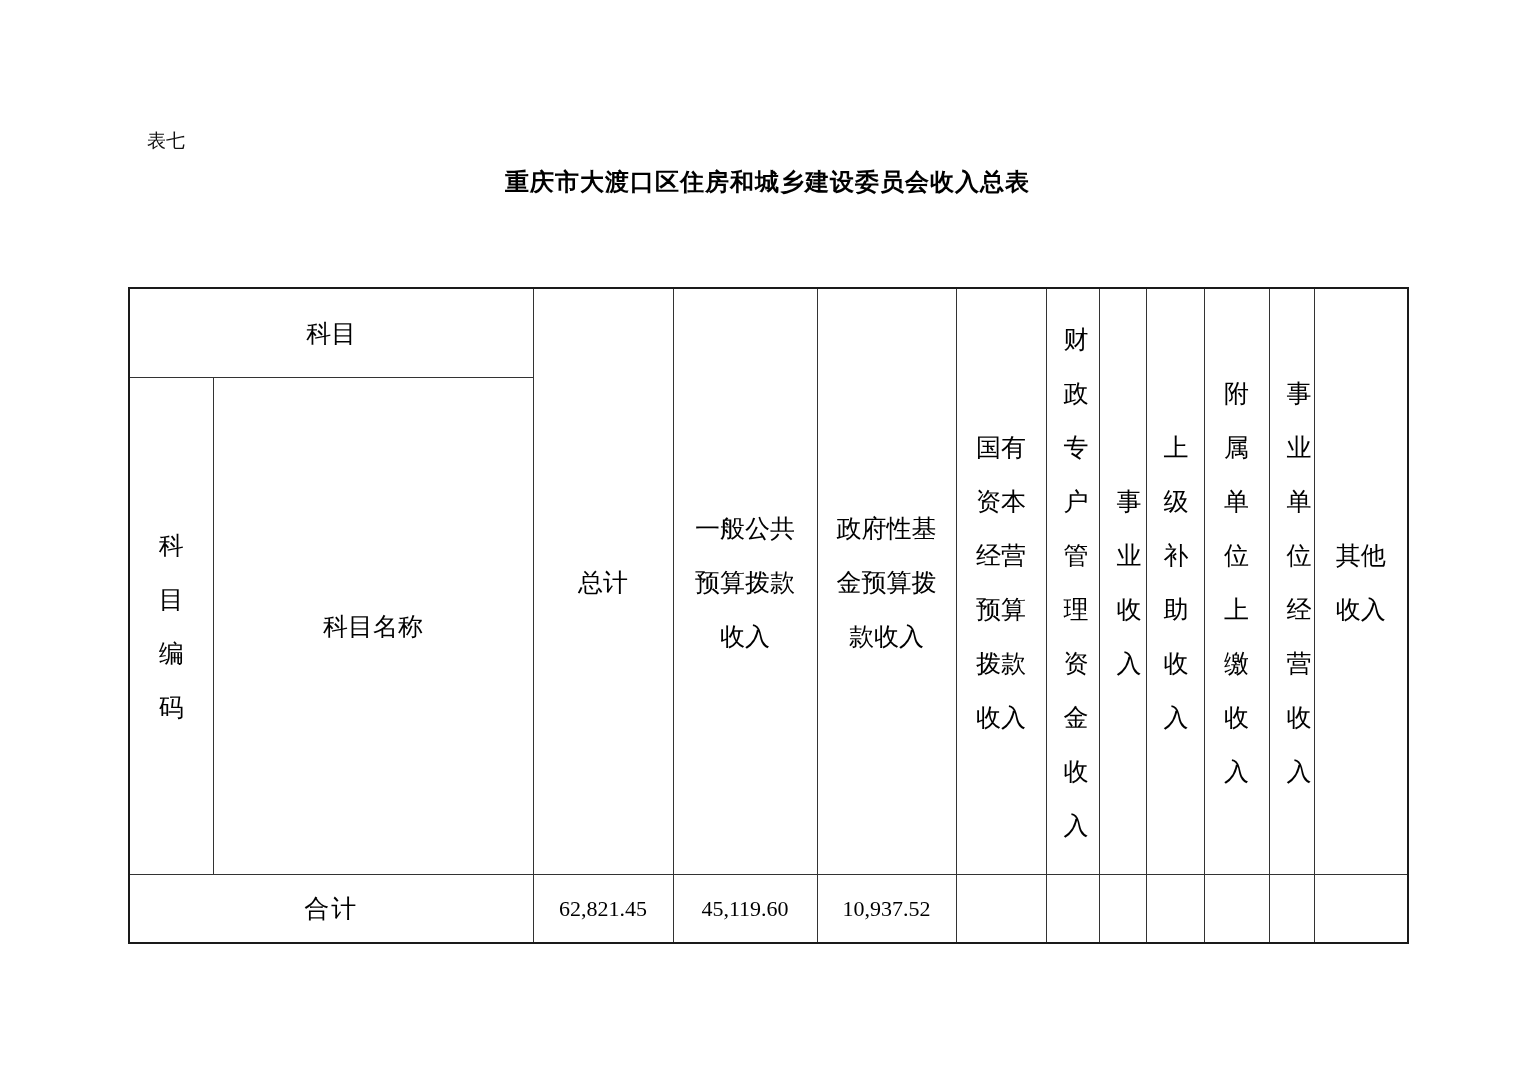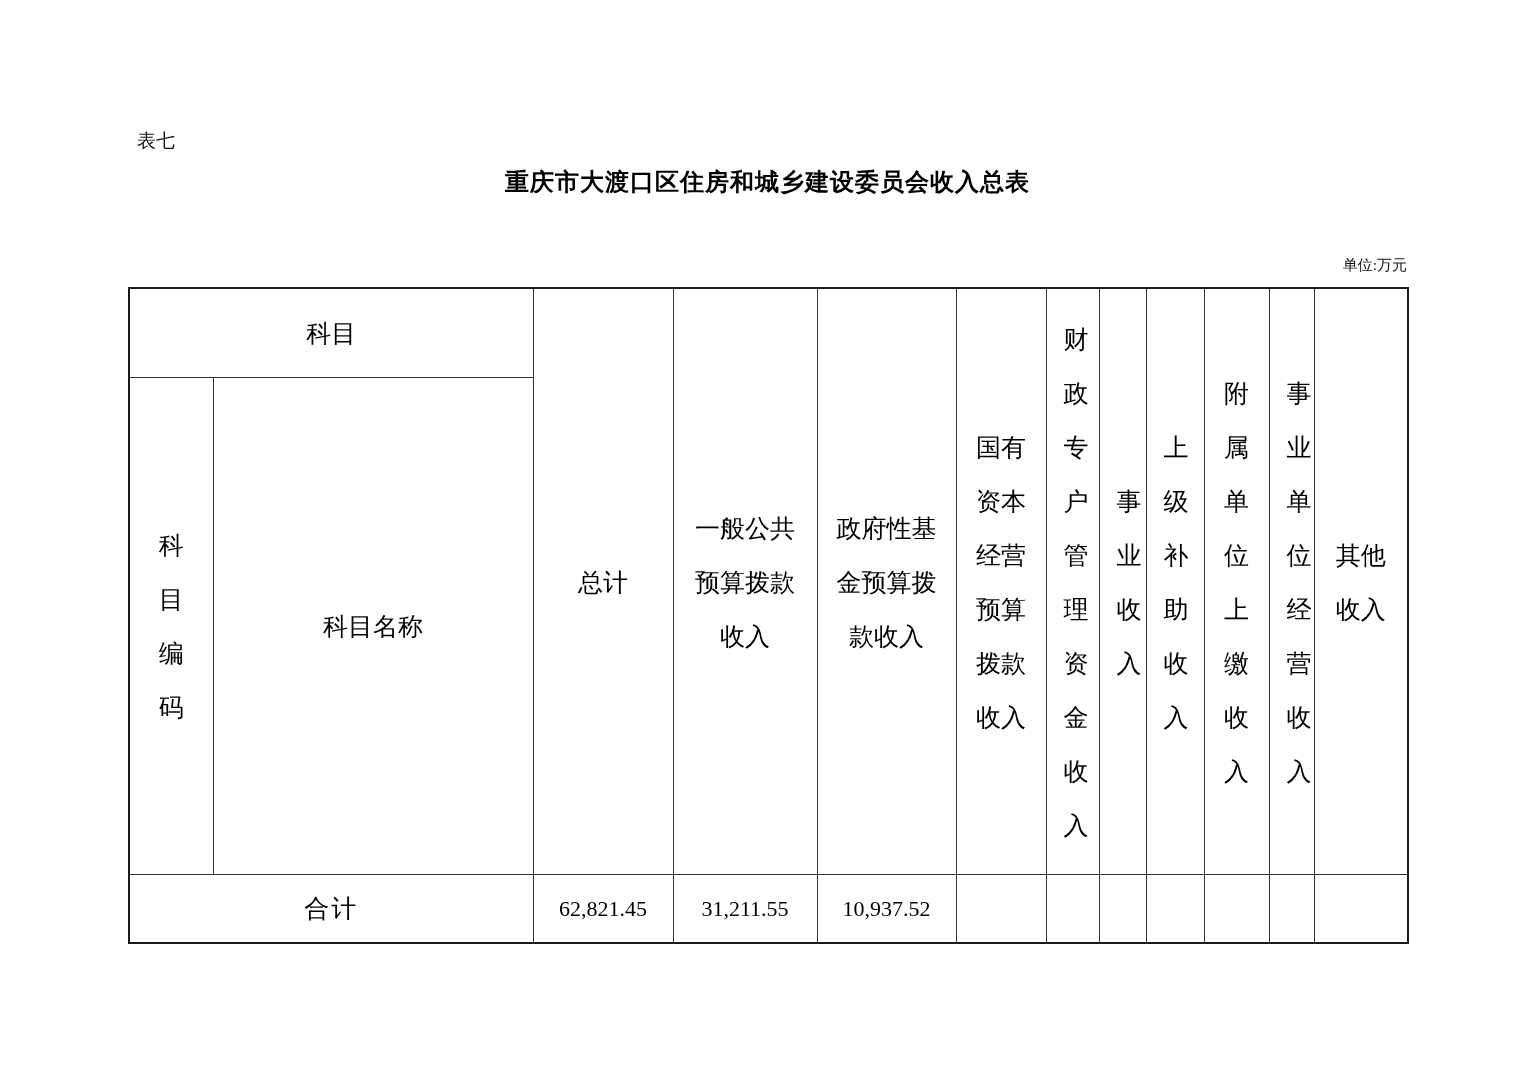--- a/index.html
+++ b/index.html
@@ -9,21 +9,21 @@
     width: 1520px;
     height: 1074px;
     background: #ffffff;
     color: #000000;
     font-family: "Liberation Serif", serif;
     overflow: hidden;
     margin: 0 auto;
   }
   .table-label {
     position: absolute;
-    left: 137px;
+    left: 147px;
     top: 128px;
     font-size: 19px;
     font-family: Liberation Sans, sans-serif;
     color: #111;
   }
   .doc-title {
     position: absolute;
     left: 128px;
     top: 166px;
     width: 1279px;
@@ -89,21 +89,20 @@
 </style>
 </head>
 <body>
 
 <div class="page">
 
   <div class="table-label">表七</div>
 
   <div class="doc-title">重庆市大渡口区住房和城乡建设委员会收入总表</div>
 
-  <div class="unit-note">单位:万元</div>
 
   <table class="budget">
     <colgroup>
       <col style="width:84px">
       <col style="width:320px">
       <col style="width:140px">
       <col style="width:144px">
       <col style="width:139px">
       <col style="width:90px">
       <col style="width:53px">
@@ -169,21 +168,21 @@
 收入</th>
       </tr>
       <tr class="r2">
         <th class="hdr">科目
 编码</th>
         <th class="hdr">科目名称</th>
       </tr>
       <tr class="r3">
         <td class="row-label" colspan="2">合计</td>
         <td class="num">62,821.45</td>
-        <td class="num">31,211.55</td>
+        <td class="num">45,119.60</td>
         <td class="num">10,937.52</td>
         <td class="num"></td>
         <td class="num"></td>
         <td class="num"></td>
         <td class="num"></td>
         <td class="num"></td>
         <td class="num"></td>
         <td class="num"></td>
       </tr>
     </tbody>

